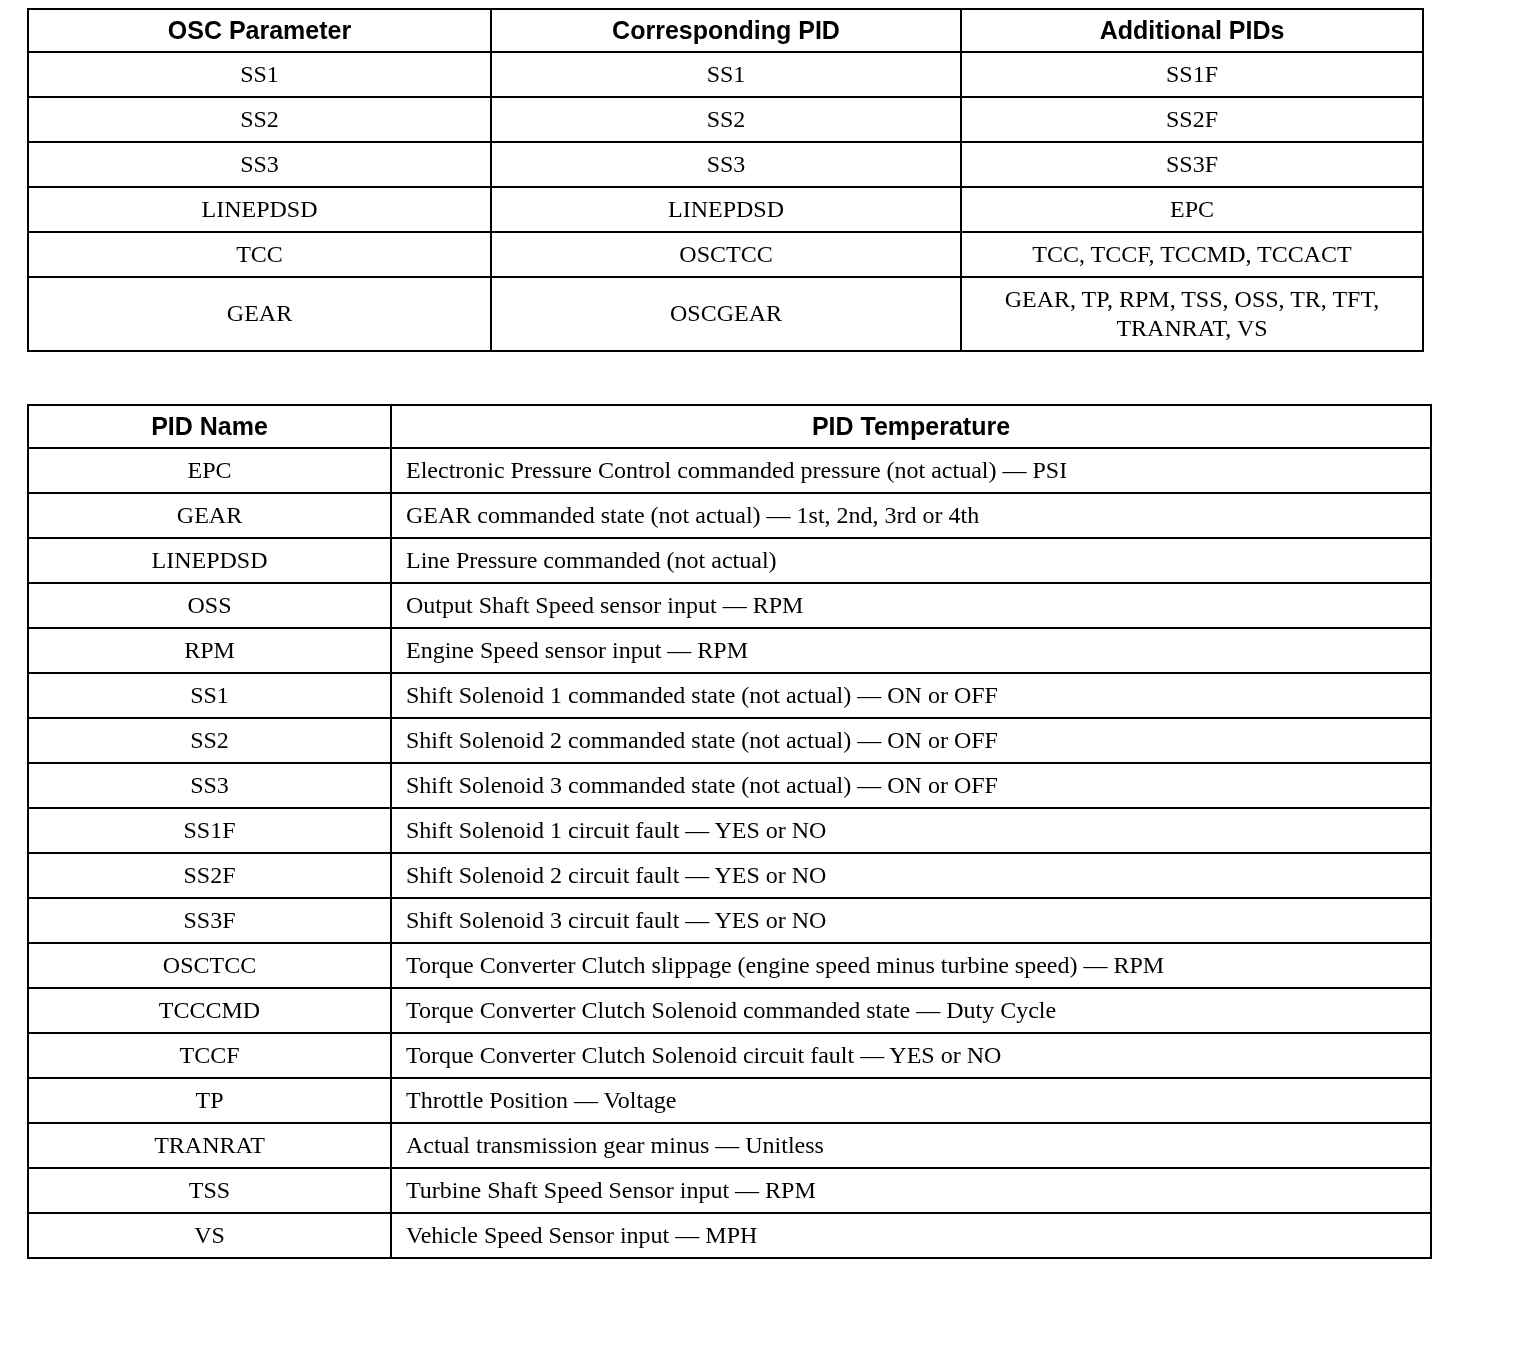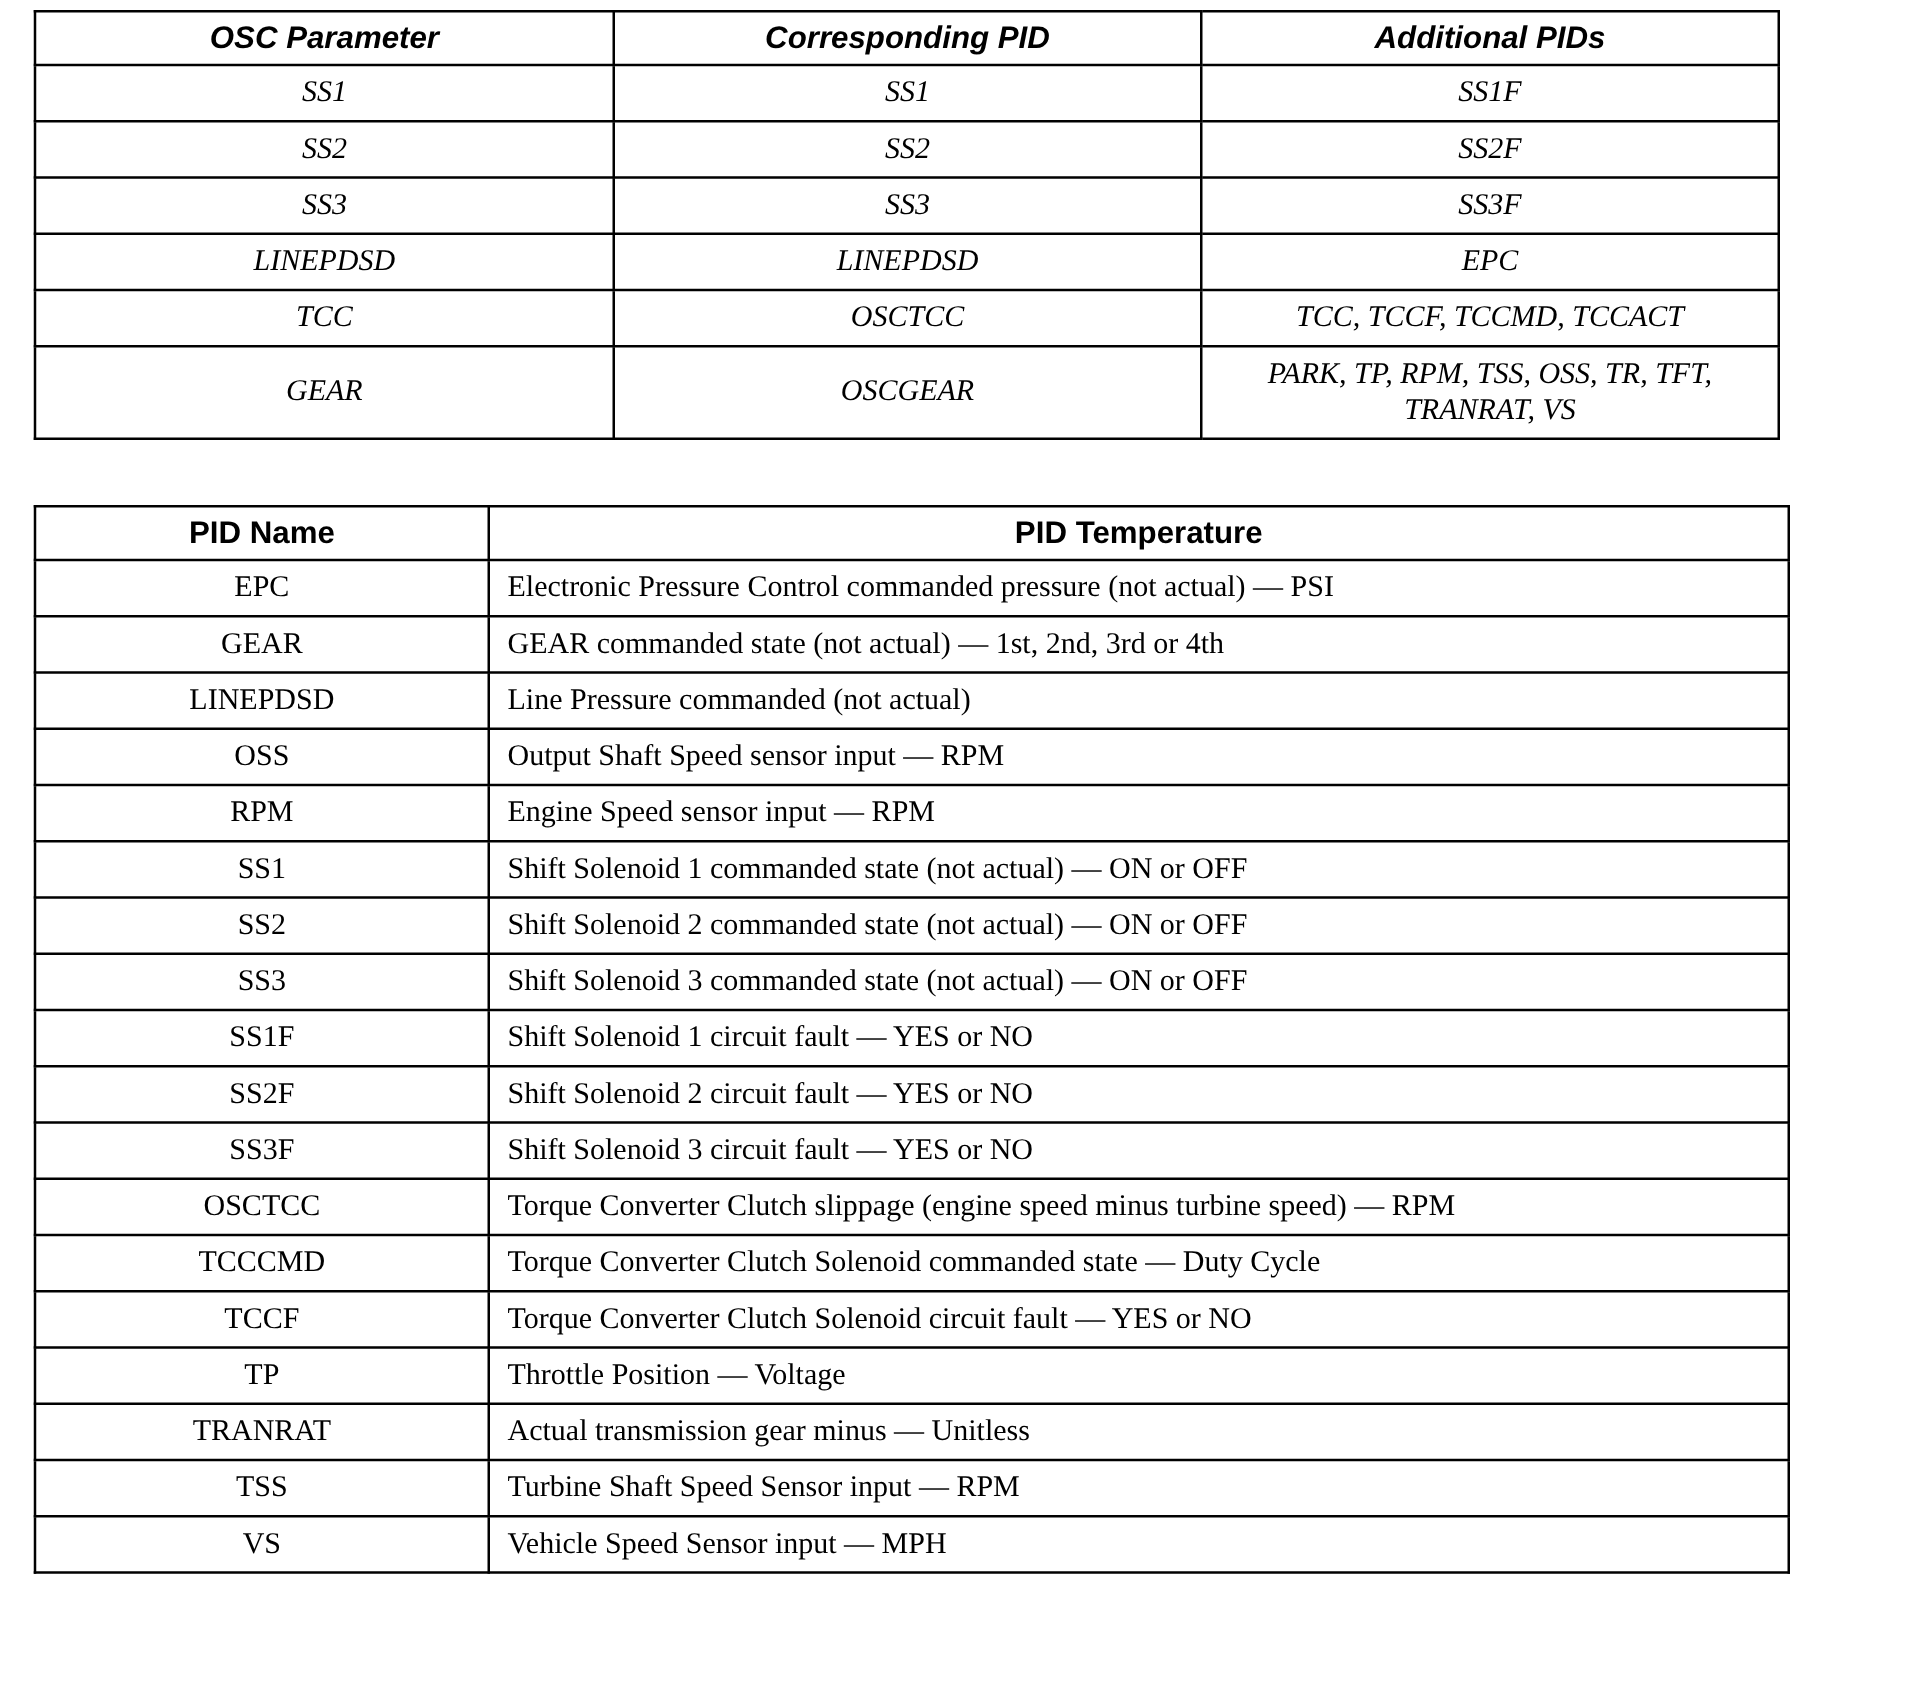--- a/index.html
+++ b/index.html
@@ -37,21 +37,20 @@
   }
   td {
     font-size: 24px;
     text-align: center;
     padding: 7px 10px;
     height: 29px;
     line-height: 1.2;
   }
   #osc-table {
     width: 1395px;
-    font-style: italic;
   }
   #osc-table col.c1 { width: 463px; }
   #osc-table col.c2 { width: 470px; }
   #osc-table col.c3 { width: 462px; }
   #pid-table {
     width: 1403px;
     margin-top: 52px;
   }
   #pid-table col.c1 { width: 363px; }
   #pid-table col.c2 { width: 1040px; }
@@ -100,21 +99,21 @@
           <td>EPC</td>
         </tr>
         <tr>
           <td>TCC</td>
           <td>OSCTCC</td>
           <td>TCC, TCCF, TCCMD, TCCACT</td>
         </tr>
         <tr>
           <td>GEAR</td>
           <td>OSCGEAR</td>
-          <td>PARK, TP, RPM, TSS, OSS, TR, TFT, TRANRAT, VS</td>
+          <td>GEAR, TP, RPM, TSS, OSS, TR, TFT, TRANRAT, VS</td>
         </tr>
       </tbody>
   </table>
 
   <table id="pid-table">
     <colgroup>
       <col class="c1">
         <col class="c2">
     </colgroup>
     <thead>

